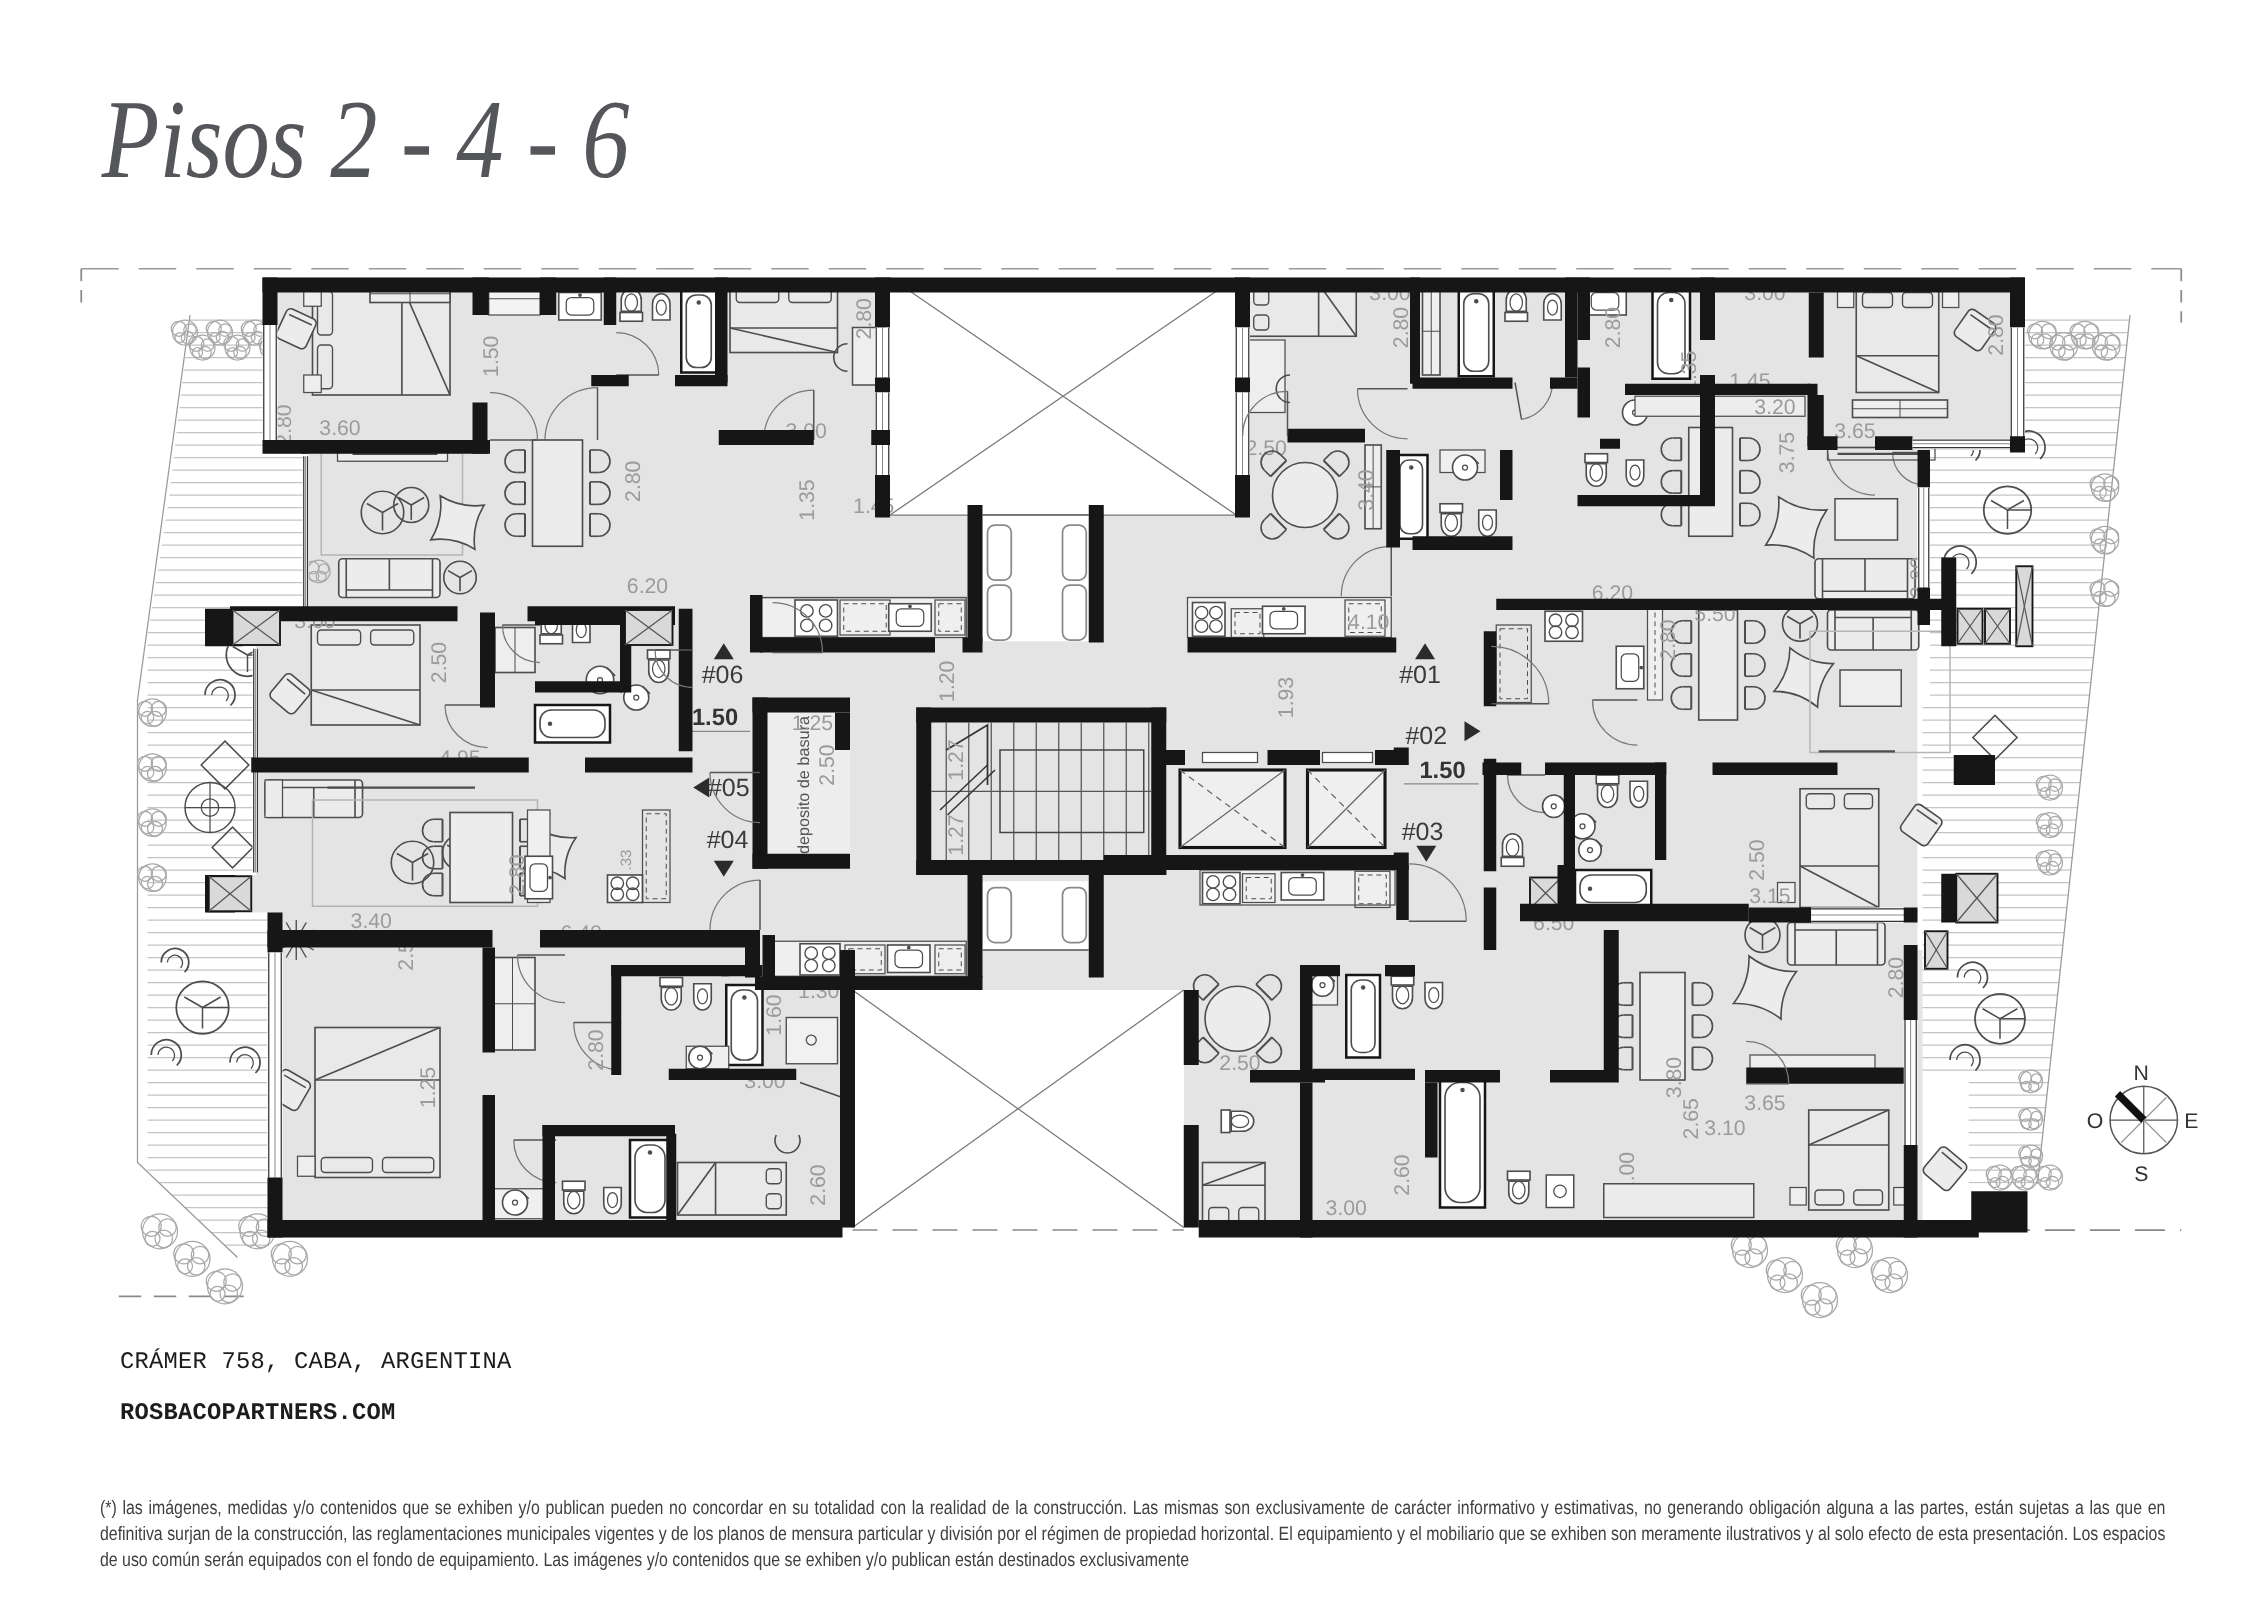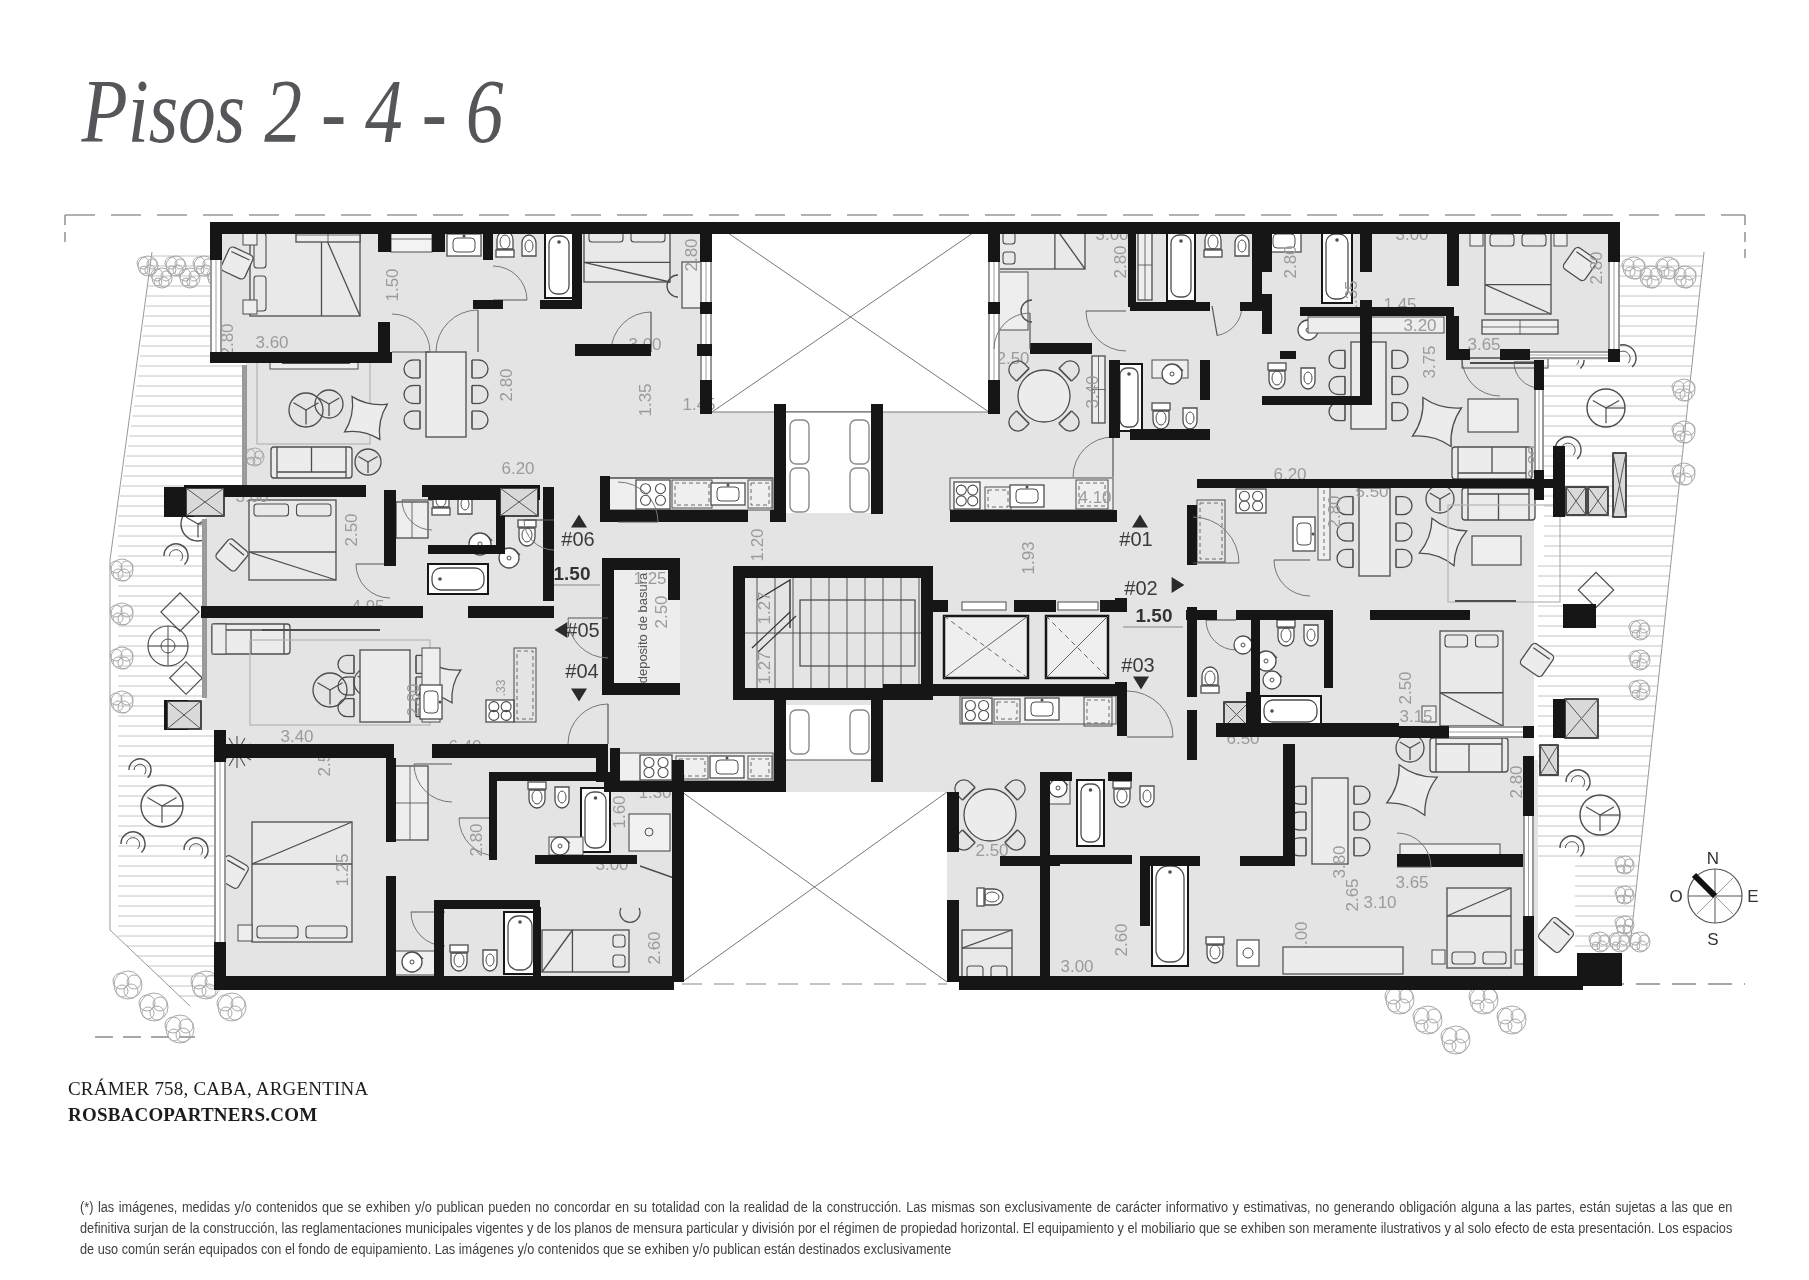--- a/index.html
+++ b/index.html
@@ -1,17 +1,17 @@
 <!DOCTYPE html>
 <html><head>
 <meta charset="utf-8">
 <style>
 html,body{margin:0;padding:0;background:#ffffff;width:1809px;height:1280px;overflow:hidden;}
-.addr{position:absolute;left:68px;top:1078px;font-family:Liberation Serif, serif;font-size:19px;color:#1c1c1c;letter-spacing:0.2px;}
-.addr b{display:block;margin-top:4px;letter-spacing:0.2px;}
+.addr{position:absolute;left:96px;top:1078px;font-family:Liberation Mono, monospace;font-size:19px;color:#1c1c1c;letter-spacing:0.2px;}
+.addr b{display:block;margin-top:19px;letter-spacing:0.2px;}
 .disc{position:absolute;left:80px;top:1196px;width:2015px;font-family:"Liberation Sans",sans-serif;font-size:15.5px;line-height:1.36;color:#3f3f3f;text-align:justify;transform:scaleX(0.82);transform-origin:0 0;}
 </style>
 </head>
 <body>
 
 <svg width="1809" height="1280" viewBox="0 0 1809 1280" font-family="Liberation Sans, sans-serif">
 <line x1="65" y1="215" x2="1745" y2="215" stroke="#999" stroke-width="1.3" stroke-dasharray="30 16"></line>
 
 <line x1="65" y1="215" x2="65" y2="248" stroke="#8a8a8a" stroke-width="1.4" stroke-dasharray="10 7"></line>
 

